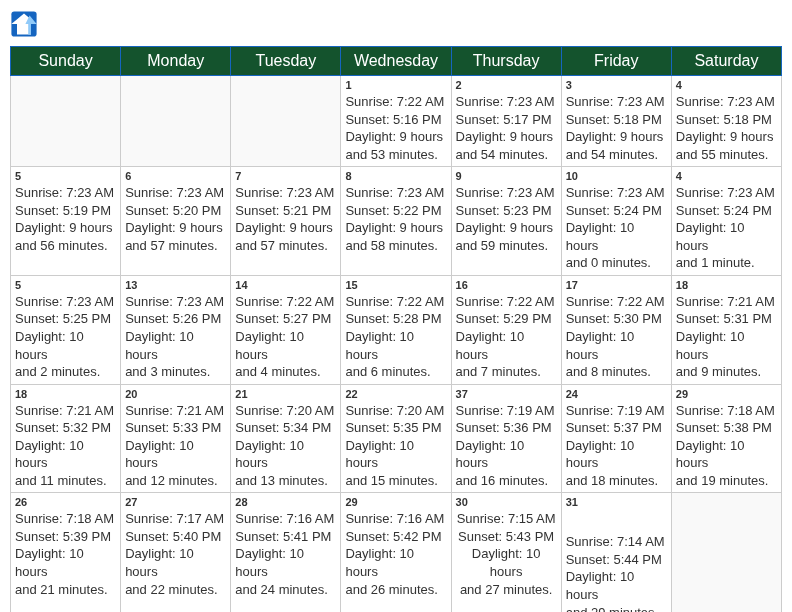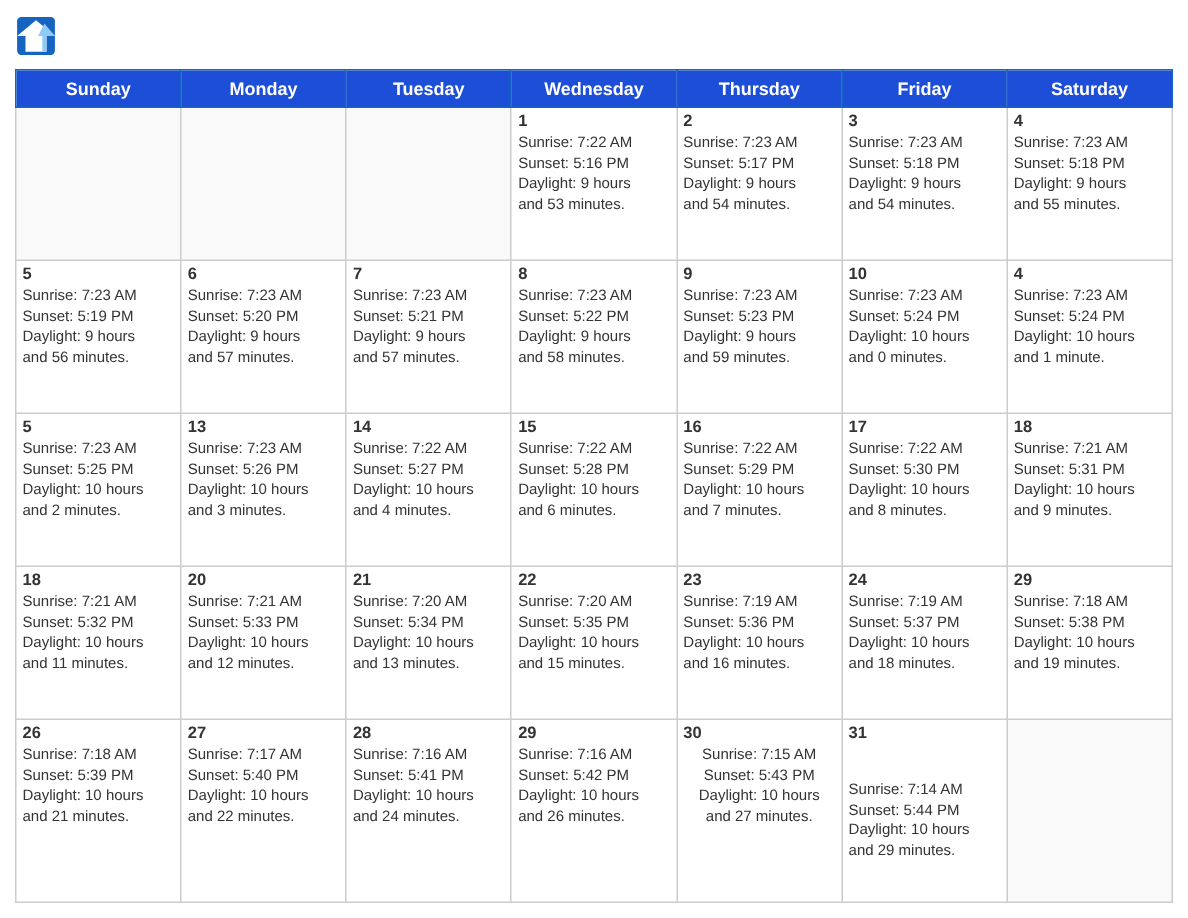--- a/index.html
+++ b/index.html
@@ -55,47 +55,47 @@
       color: #555;
     }
     .calendar {
       flex: 1;
       border: 1px solid #ccc;
       border-collapse: collapse;
       width: 100%;
       table-layout: fixed;
     }
     .calendar th {
-      background-color: #1d4ed8;
+      background-color: #14532d;
       color: #fff;
       text-align: center;
       padding: 5px 2px;
-      font-size: 12px;
-      font-weight: bold;
+      font-size: 16px;
+      font-weight: normal;
       border: 1px solid #1565c0;
     }
     .calendar td {
       vertical-align: top;
       border: 1px solid #ccc;
       padding: 3px 4px;
       font-size: 9.5px;
       color: #333;
       background: #fff;
       height: 82px;
     }
     .calendar td.empty {
       background: #f9f9f9;
     }
     .day-num {
       font-size: 11px;
       font-weight: bold;
       margin-bottom: 2px;
     }
     .cell-text {
-      font-size: 10px;
+      font-size: 13px;
       line-height: 1.35;
       color: #333;
     }
   </style>
 </head>
 <body>
 
 <div class="page">
   <div class="header">
     <div class="logo">
@@ -286,21 +286,21 @@
 and 13 minutes.</div>
           </td>
           <td>
             <div class="day-num">22</div>
             <div class="cell-text" style="white-space: pre-line;">Sunrise: 7:20 AM
 Sunset: 5:35 PM
 Daylight: 10 hours
 and 15 minutes.</div>
           </td>
           <td>
-            <div class="day-num">23</div>
+            <div class="day-num">37</div>
             <div class="cell-text" style="white-space: pre-line;">Sunrise: 7:19 AM
 Sunset: 5:36 PM
 Daylight: 10 hours
 and 16 minutes.</div>
           </td>
           <td>
             <div class="day-num">24</div>
             <div class="cell-text" style="white-space: pre-line;">Sunrise: 7:19 AM
 Sunset: 5:37 PM
 Daylight: 10 hours

